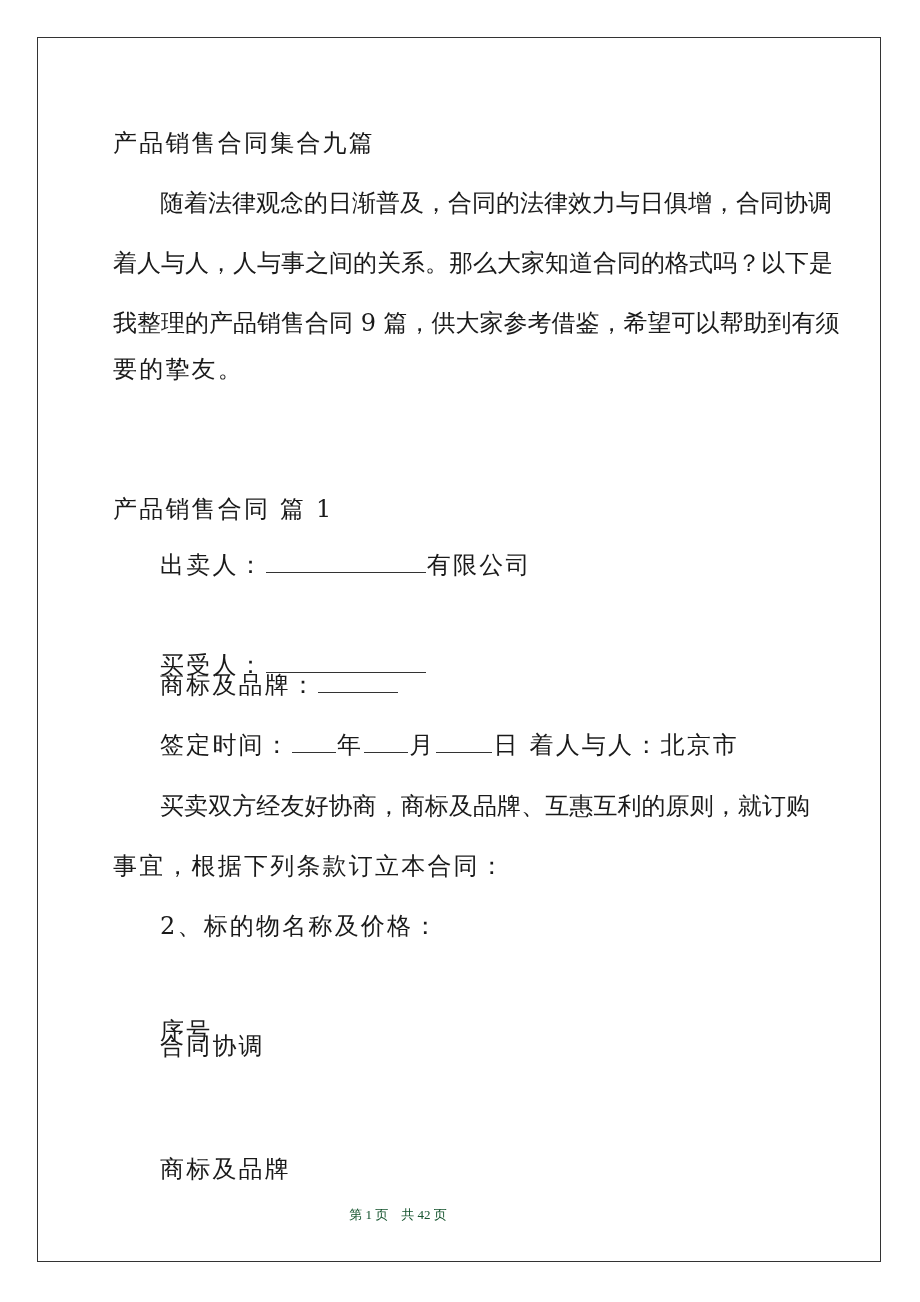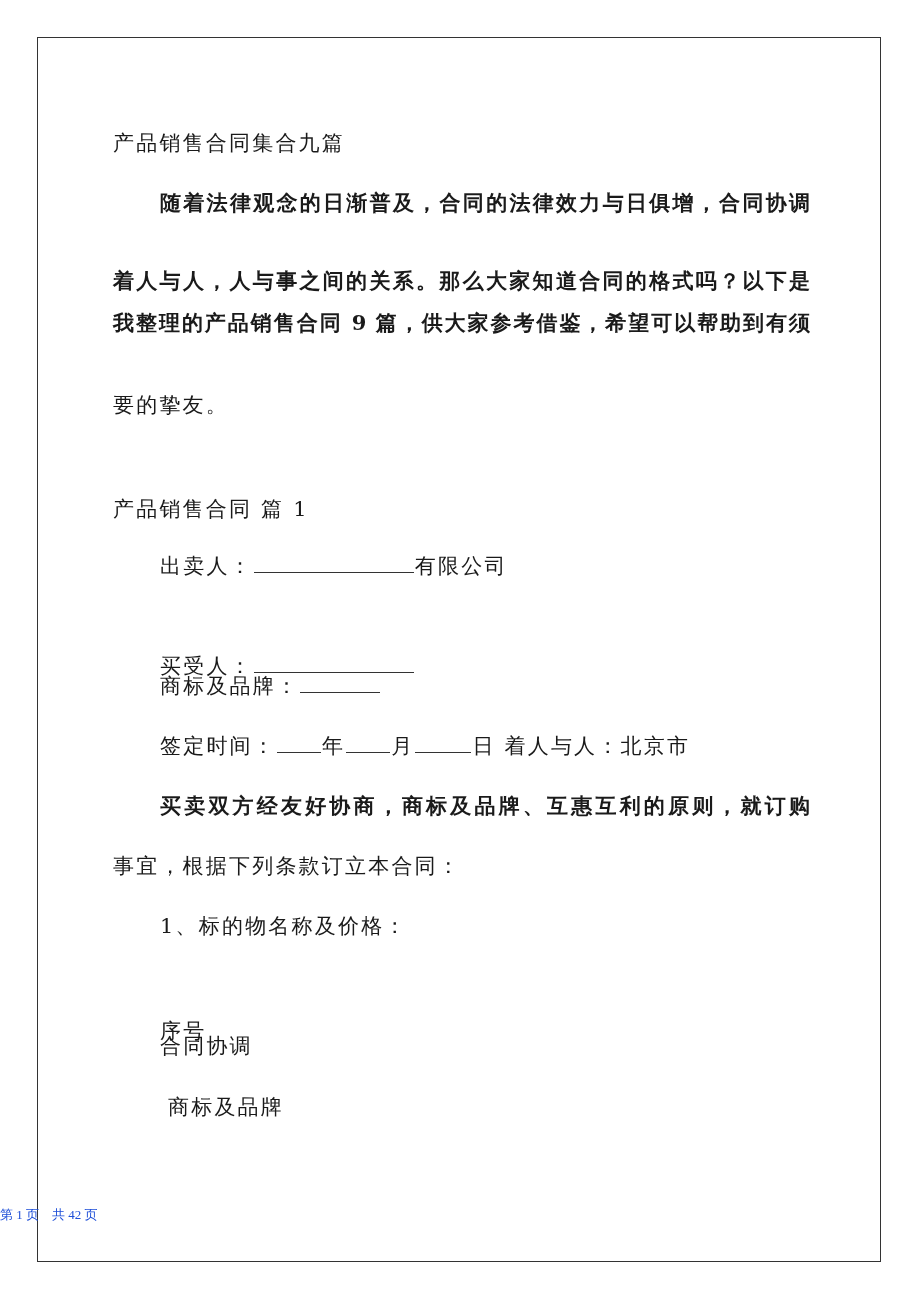--- a/index.html
+++ b/index.html
@@ -20,64 +20,63 @@
       left: 37px;
       top: 37px;
       width: 844px;
       height: 1225px;
       border: 1.5px solid #333333;
       box-sizing: border-box;
     }
     .line {
       position: absolute;
       left: 113px;
-      font-size: 21px;
+      font-size: 24px;
       line-height: 26px;
       white-space: nowrap;
       letter-spacing: 2.2px;
     }
     .indent { left: 160px; }
     .just {
       width: 697px;
       text-align: justify;
       text-align-last: justify;
       letter-spacing: 0;
-      font-weight: bold;
     }
     .footer {
       position: absolute;
       left: 0;
       width: 796px;
       top: 1206px;
-      text-align: left;
+      text-align: center;
       font-size: 13px;
       line-height: 18px;
-      color: #1d4ed8;
+      color: #14532d;
       font-family: "Liberation Serif", "DejaVu Serif", serif;
       white-space: pre;
     }
     .blank {
       display: inline-block;
       border-bottom: 1px solid #333;
       height: 20px;
       vertical-align: baseline;
       margin: 0 1px;
     }
   </style>
 </head>
 <body>
 
 <div class="page-frame"></div>
 
 <div class="line" style="top:130px;">产品销售合同集合九篇</div>
 
 <div class="line indent just" style="top:190px; width:650px;">随着法律观念的日渐普及，合同的法律效力与日俱增，合同协调</div>
-<div class="line just" style="top:250px;margin-top:18px;">着人与人，人与事之间的关系。那么大家知道合同的格式吗？以下是</div>
+<div class="line just" style="top:250px;">着人与人，人与事之间的关系。那么大家知道合同的格式吗？以下是</div>
 <div class="line just" style="top:310px;">我整理的产品销售合同 9 篇，供大家参考借鉴，希望可以帮助到有须</div>
-<div class="line" style="top:392px;">要的挚友。</div>
+<div class="line" style="top:356px;">要的挚友。</div>
 
 <div class="line" style="top:496px;">产品销售合同 篇 1</div>
 
 <div class="line indent" style="top:552px;">
   <span>出卖人：</span><span class="blank" style="width:160px;"></span><span>有限公司</span>
 </div>
 
 <div class="line indent" style="top:612px;margin-top:40px;">
   <span>买受人：</span><span class="blank" style="width:160px;"></span>
 </div>
@@ -86,19 +85,19 @@
   <span>商标及品牌：</span><span class="blank" style="width:80px;"></span>
 </div>
 
 <div class="line indent" style="top:732px;">
   <span>签定时间：</span><span class="blank" style="width:44px;"></span><span>年</span><span class="blank" style="width:44px;"></span><span>月</span><span class="blank" style="width:56px;"></span><span>日</span>&nbsp;<span>着人与人：</span><span>北京市</span>
 </div>
 
 <div class="line indent just" style="top:793px; width:650px;">买卖双方经友好协商，商标及品牌、互惠互利的原则，就订购</div>
 <div class="line" style="top:853px;">事宜，根据下列条款订立本合同：</div>
 
-<div class="line indent" style="top:913px;">1、标的物名称及价格：</div>
+<div class="line indent" style="top:913px;">2、标的物名称及价格：</div>
 
 <div class="line indent" style="top:973px;margin-top:45px;">序号</div>
 <div class="line indent" style="top:1033px;">合同协调</div>
-<div class="line indent" style="top:1094px;margin-left:8px;">商标及品牌</div>
+<div class="line indent" style="top:1156px;">商标及品牌</div>
 
 <div class="footer">第 1 页    共 42 页</div>
 
 </body></html>

